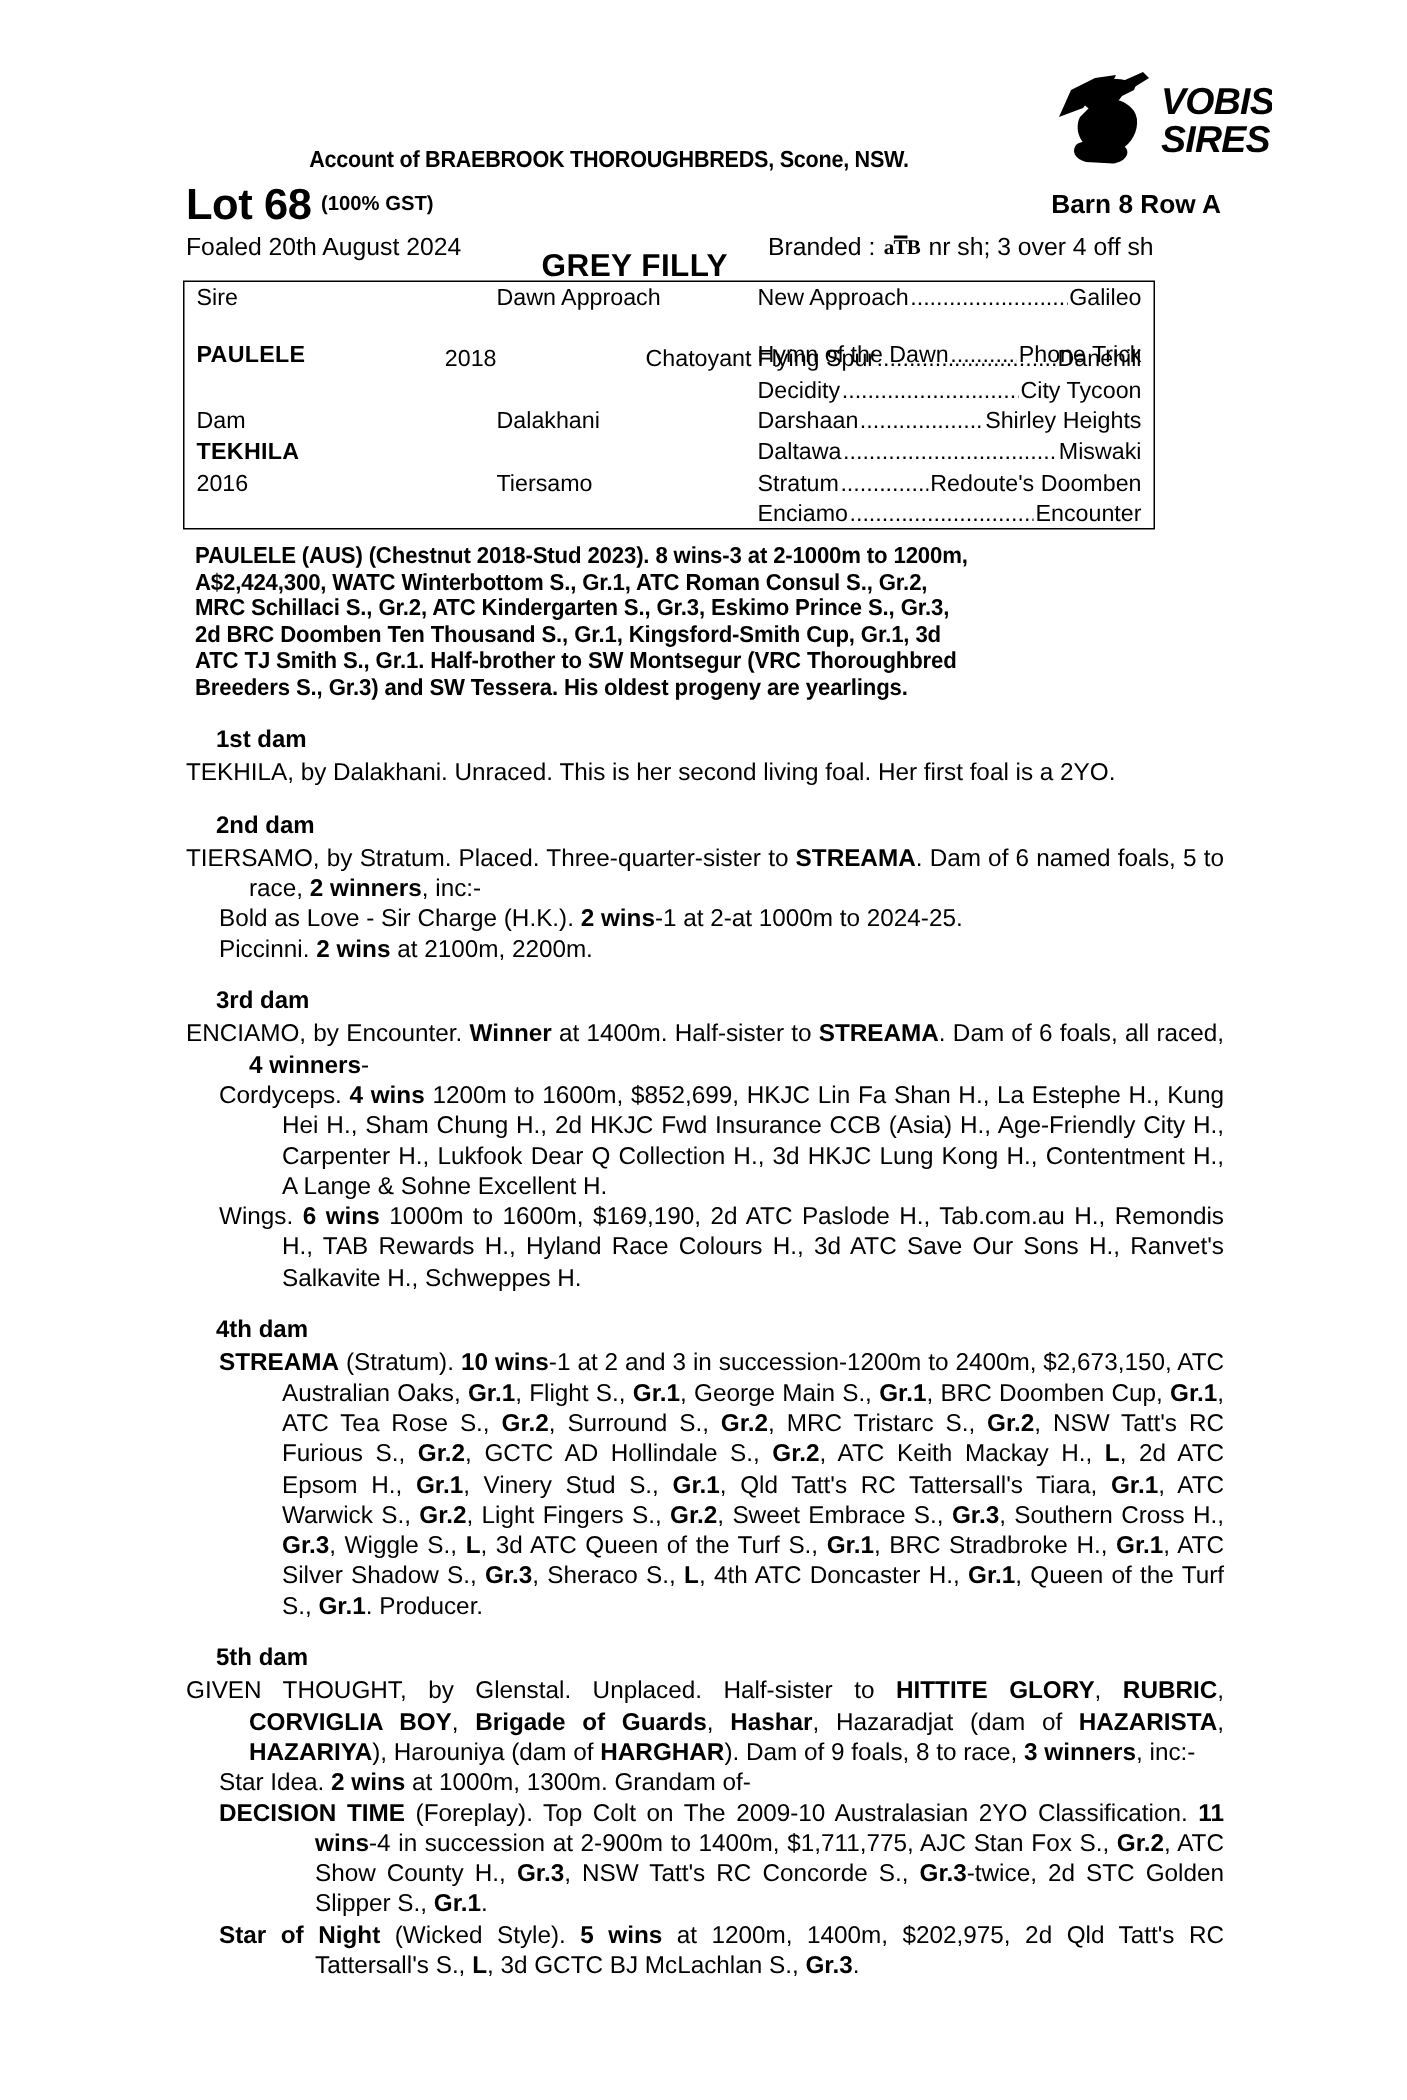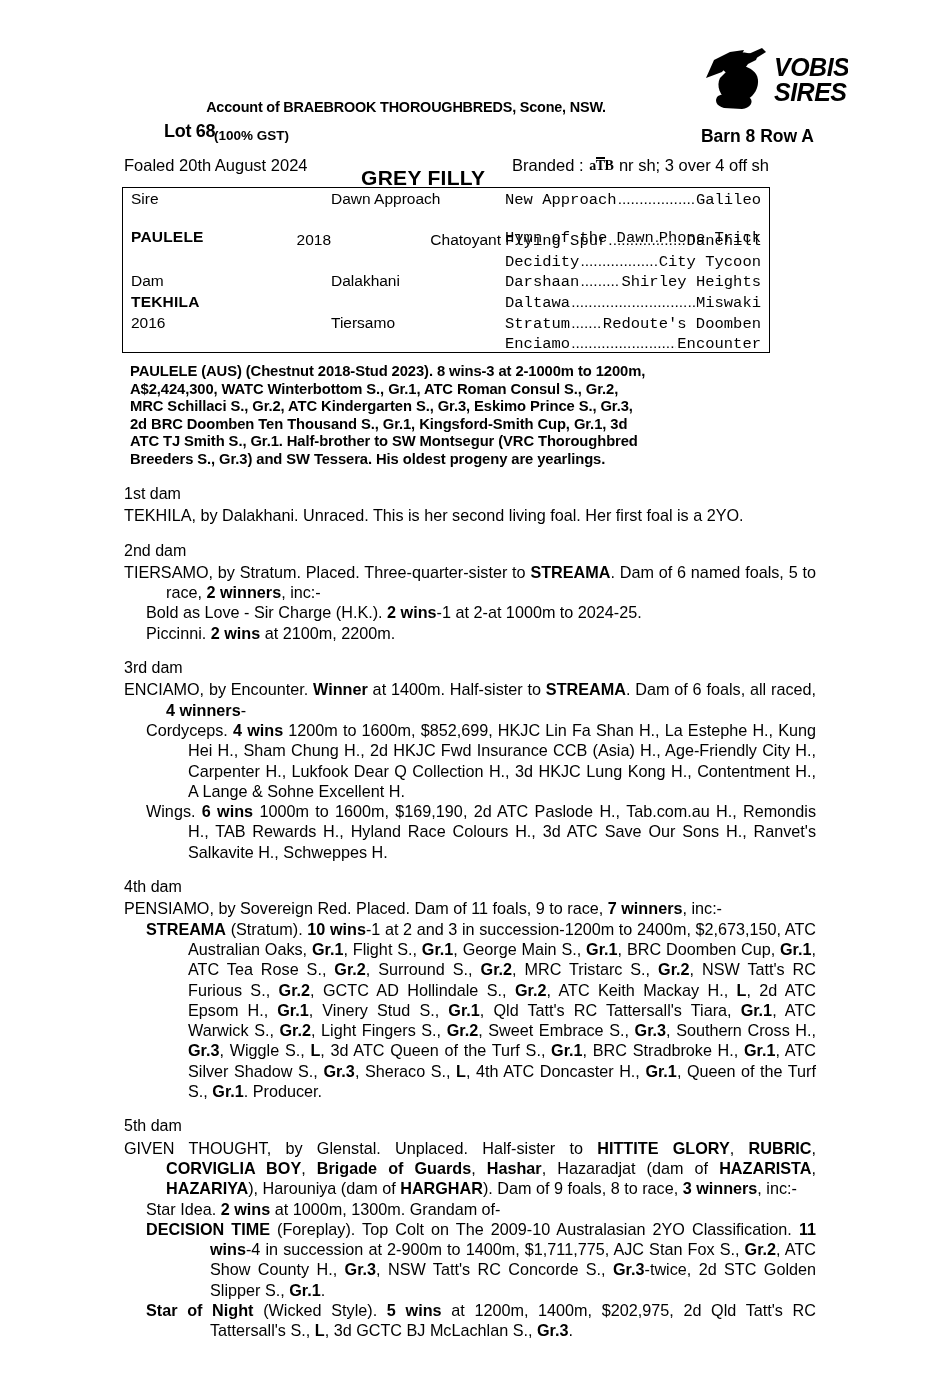--- a/index.html
+++ b/index.html
@@ -53,24 +53,23 @@
     position: absolute;
     top: 121px;
     left: 124px;
     width: 690px;
     height: 30px;
   }
   .lot-no {
     position: absolute;
     left: 0;
     top: 0;
-    font-size: 18px;
+    font-size: 29px;
     font-weight: bold;
     letter-spacing: -0.3px;
-    margin-left: 40px;
   }
   .gst {
     position: absolute;
     left: 90px;
     top: 7px;
     font-size: 13.5px;
     font-weight: bold;
   }
   .sex-title {
     position: absolute;
@@ -156,31 +155,31 @@
   .col-c {
     position: absolute;
     left: 382px;
     right: 8px;
     top: 0;
     display: flex;
     align-items: baseline;
     white-space: nowrap;
     overflow: hidden;
   }
-  .col-c .gp-name { flex: 0 0 auto; font-family: Liberation Mono, monospace; }
+  .col-c .gp-name { flex: 0 0 auto; }
   .col-c .leader {
     flex: 1 1 auto;
     overflow: hidden;
     white-space: nowrap;
     font-size: 15.5px;
     letter-spacing: 0px;
     margin: 0 1px;
     color: #000;
   }
-  .col-c .gp-sire { flex: 0 0 auto; font-family: Liberation Mono, monospace; }
+  .col-c .gp-sire { flex: 0 0 auto; }
 
   
   .sire-blurb {
     position: absolute;
     top: 362px;
     left: 130px;
     width: 690px;
     font-size: 15.4px;
     font-weight: bold;
     line-height: 17.6px;
@@ -194,24 +193,25 @@
   
   .body-text {
     position: absolute;
     top: 484px;
     left: 124px;
     width: 692px;
     font-size: 16.2px;
     line-height: 20.3px;
   }
   .dam-head {
-    font-weight: normal;
+    font-weight: bold;
     font-size: 16px;
     margin-top: 15px;
     margin-bottom: 1px;
+    margin-left: 20px;
   }
   .dam-head:first-child { margin-top: 0; }
   .para {
     text-align: justify;
     text-indent: 0;
     padding-left: 0;
   }
   .para.hang1 { padding-left: 42px; text-indent: -42px; }
   .para.lvl2 { padding-left: 64px; text-indent: -42px; }
   .para.lvl3 { padding-left: 86px; text-indent: -64px; }
@@ -346,21 +346,20 @@
       <div class="para hang1">TEKHILA, by Dalakhani. Unraced. This is her second living foal. Her first foal is a 2YO.</div>
       <div class="dam-head">2nd dam</div>
       <div class="para hang1">TIERSAMO, by Stratum. Placed. Three-quarter-sister to <b>STREAMA</b>. Dam of 6 named foals, 5 to race, <b>2 winners</b>, inc:-</div>
       <div class="para lvl2">Bold as Love - Sir Charge (H.K.). <b>2 wins</b>-1 at 2-at 1000m to 2024-25.</div>
       <div class="para lvl2">Piccinni. <b>2 wins</b> at 2100m, 2200m.</div>
       <div class="dam-head">3rd dam</div>
       <div class="para hang1">ENCIAMO, by Encounter. <b>Winner</b> at 1400m. Half-sister to <b>STREAMA</b>. Dam of 6 foals, all raced, <b>4 winners</b>-</div>
       <div class="para lvl2">Cordyceps. <b>4 wins</b> 1200m to 1600m, $852,699, HKJC Lin Fa Shan H., La Estephe H., Kung Hei H., Sham Chung H., 2d HKJC Fwd Insurance CCB (Asia) H., Age-Friendly City H., Carpenter H., Lukfook Dear Q Collection H., 3d HKJC Lung Kong H., Contentment H., A Lange &amp; Sohne Excellent H.</div>
       <div class="para lvl2">Wings. <b>6 wins</b> 1000m to 1600m, $169,190, 2d ATC Paslode H., Tab.com.au H., Remondis H., TAB Rewards H., Hyland Race Colours H., 3d ATC Save Our Sons H., Ranvet's Salkavite H., Schweppes H.</div>
       <div class="dam-head">4th dam</div>
-      <div class="para hang1">PENSIAMO, by Sovereign Red. Placed. Dam of 11 foals, 9 to race, <b>7 winners</b>, inc:-</div>
       <div class="para lvl2"><b>STREAMA</b> (Stratum). <b>10 wins</b>-1 at 2 and 3 in succession-1200m to 2400m, $2,673,150, ATC Australian Oaks, <b>Gr.1</b>, Flight S., <b>Gr.1</b>, George Main S., <b>Gr.1</b>, BRC Doomben Cup, <b>Gr.1</b>, ATC Tea Rose S., <b>Gr.2</b>, Surround S., <b>Gr.2</b>, MRC Tristarc S., <b>Gr.2</b>, NSW Tatt's RC Furious S., <b>Gr.2</b>, GCTC AD Hollindale S., <b>Gr.2</b>, ATC Keith Mackay H., <b>L</b>, 2d ATC Epsom H., <b>Gr.1</b>, Vinery Stud S., <b>Gr.1</b>, Qld Tatt's RC Tattersall's Tiara, <b>Gr.1</b>, ATC Warwick S., <b>Gr.2</b>, Light Fingers S., <b>Gr.2</b>, Sweet Embrace S., <b>Gr.3</b>, Southern Cross H., <b>Gr.3</b>, Wiggle S., <b>L</b>, 3d ATC Queen of the Turf S., <b>Gr.1</b>, BRC Stradbroke H., <b>Gr.1</b>, ATC Silver Shadow S., <b>Gr.3</b>, Sheraco S., <b>L</b>, 4th ATC Doncaster H., <b>Gr.1</b>, Queen of the Turf S., <b>Gr.1</b>. Producer.</div>
       <div class="dam-head">5th dam</div>
       <div class="para hang1">GIVEN THOUGHT, by Glenstal. Unplaced. Half-sister to <b>HITTITE GLORY</b>, <b>RUBRIC</b>, <b>CORVIGLIA BOY</b>, <b>Brigade of Guards</b>, <b>Hashar</b>, Hazaradjat (dam of <b>HAZARISTA</b>, <b>HAZARIYA</b>), Harouniya (dam of <b>HARGHAR</b>). Dam of 9 foals, 8 to race, <b>3 winners</b>, inc:-</div>
       <div class="para lvl2">Star Idea. <b>2 wins</b> at 1000m, 1300m. Grandam of-</div>
       <div class="para lvl3"><b>DECISION TIME</b> (Foreplay). Top Colt on The 2009-10 Australasian 2YO Classification. <b>11 wins</b>-4 in succession at 2-900m to 1400m, $1,711,775, AJC Stan Fox S., <b>Gr.2</b>, ATC Show County H., <b>Gr.3</b>, NSW Tatt's RC Concorde S., <b>Gr.3</b>-twice, 2d STC Golden Slipper S., <b>Gr.1</b>.</div>
       <div class="para lvl3"><b>Star of Night</b> (Wicked Style). <b>5 wins</b> at 1200m, 1400m, $202,975, 2d Qld Tatt's RC Tattersall's S., <b>L</b>, 3d GCTC BJ McLachlan S., <b>Gr.3</b>.</div>
     </div>
 
 </div>
 

